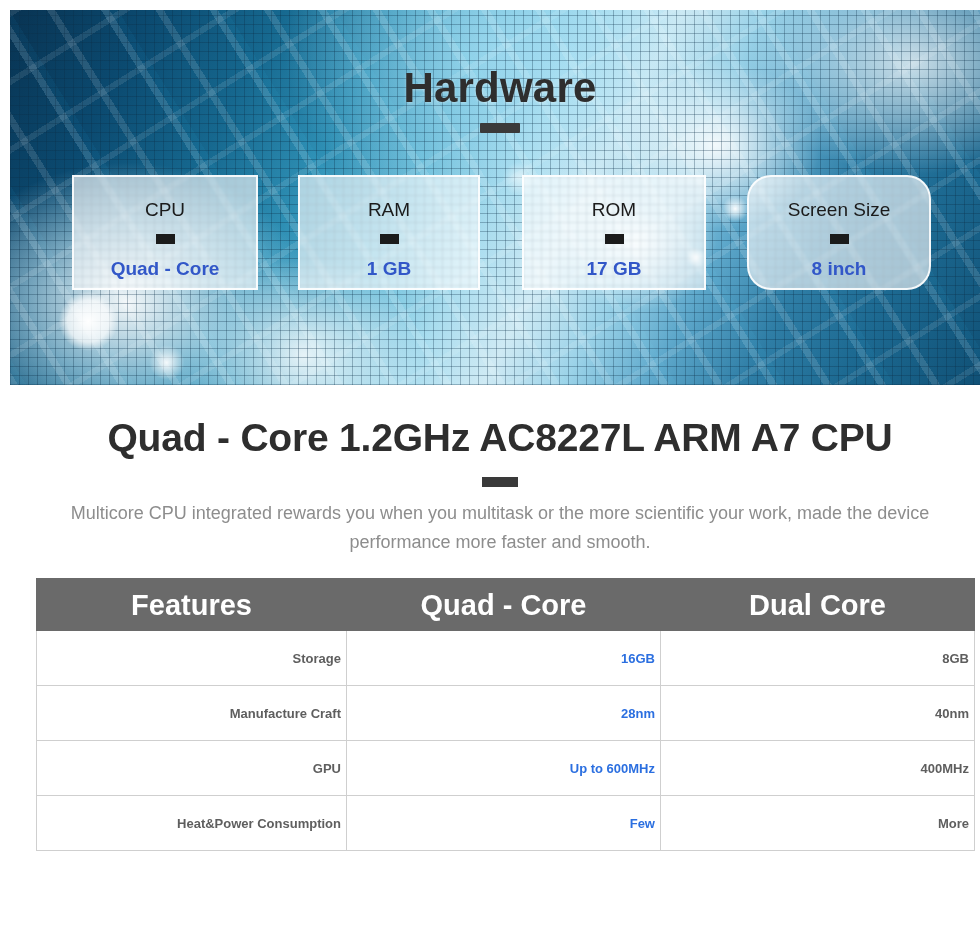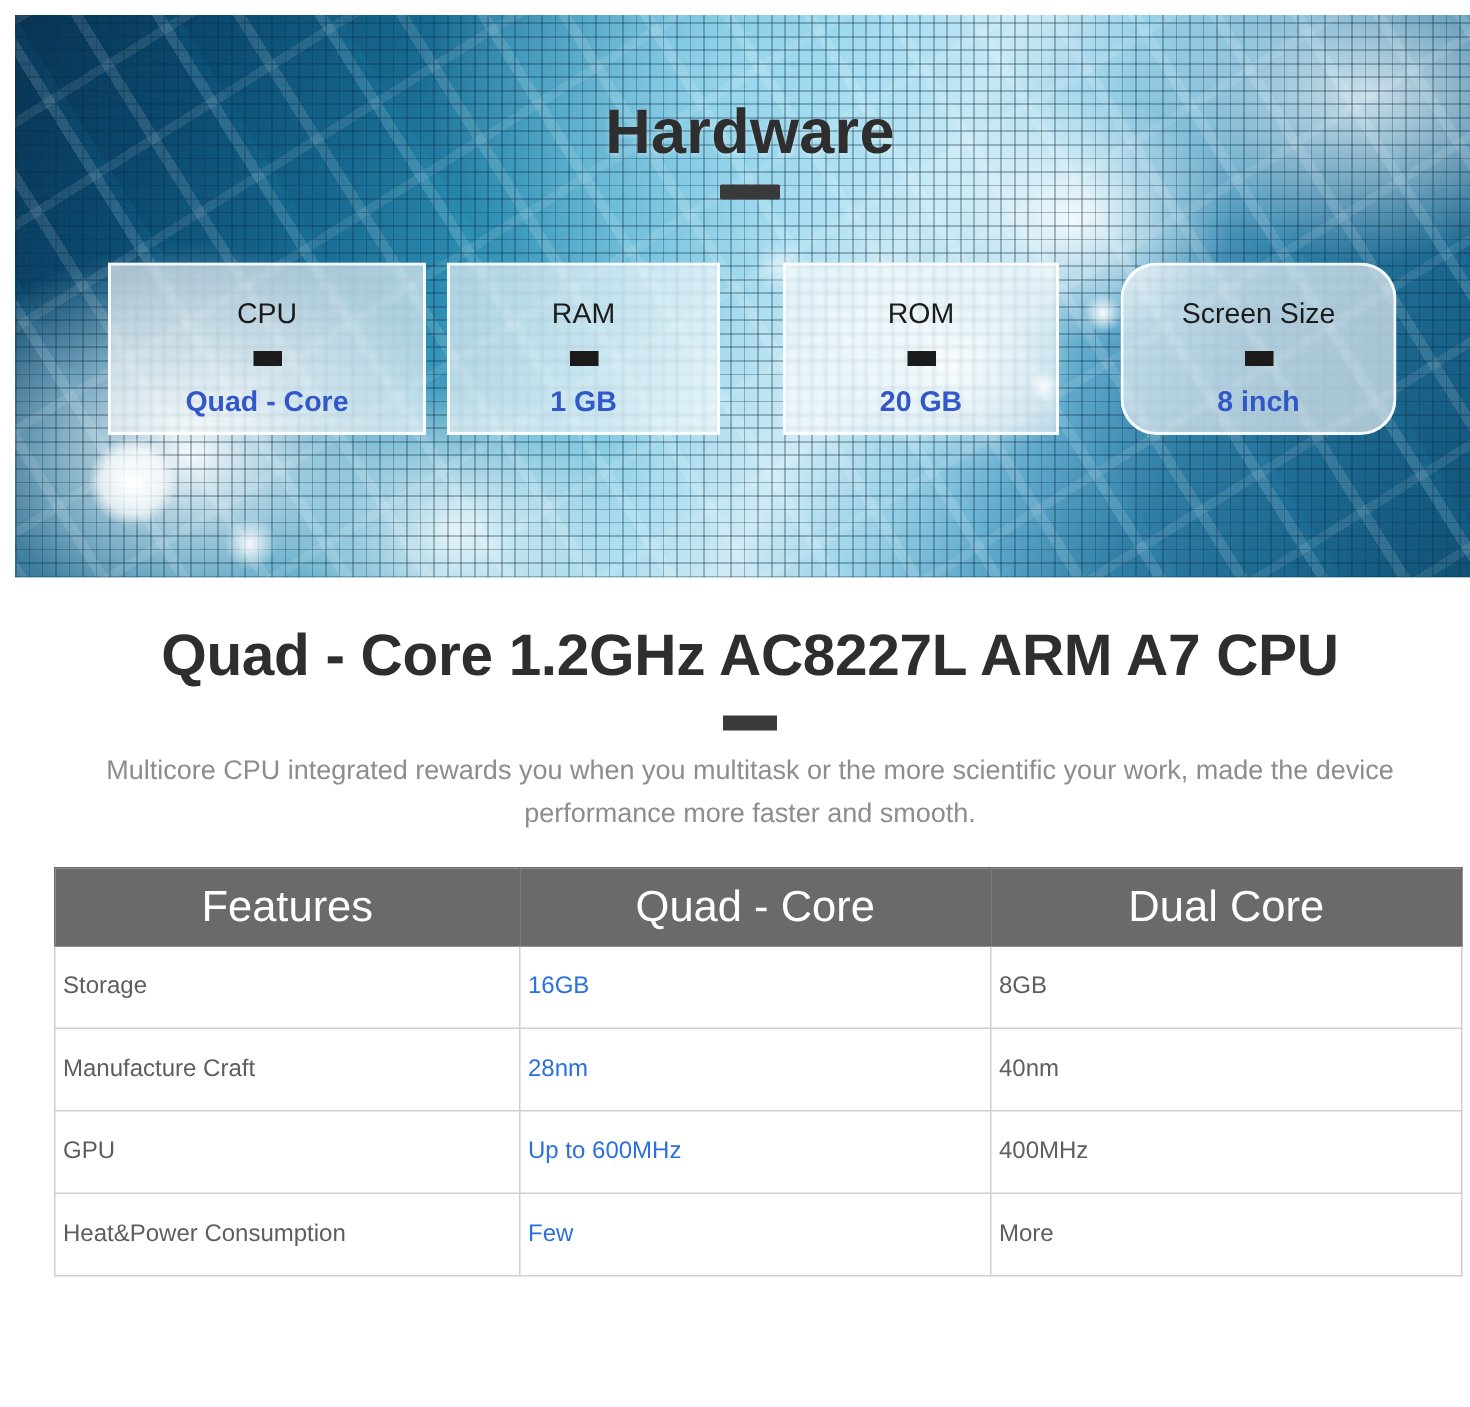--- a/index.html
+++ b/index.html
@@ -71,21 +71,21 @@
 
   .cards{ position:absolute; top:165px; left:0; width:980px; height:120px; }
   .card{
     position:absolute; top:0;
     background:rgba(255,255,255,.62);
     border:2px solid rgba(255,255,255,.88);
     text-align:center;
     padding-top:16px;
     backdrop-filter:blur(1px);
   }
-  .card-1{ left:62px;  width:212px; height:115px; }
+  .card-1{ left:62px;  width:186px; height:115px; }
   .card-2{ left:288px; width:182px; height:115px; }
   .card-3{ left:512px; width:184px; height:115px; }
   .card-4{ left:737px; width:184px; height:115px;border-radius:24px; }
 
   .card-label{ font-size:19px; color:#1b1b1b; line-height:24px; }
   .card-dash{ width:19px; height:3px; background:#1b1b1b; margin:7px auto 8px; }
   .card-value{ font-size:19px; font-weight:bold; color:#3257c8; line-height:24px; }
 
   
   .section{ position:relative; width:980px; padding-top:16px; background:#fff; }
@@ -112,33 +112,34 @@
   
   .table-wrap{ margin:16px auto 0; width:938px; }
   table.spec{
     width:938px;
     border-collapse:collapse;
     table-layout:fixed;
   }
   table.spec th{
     background:#6a6a6a;
     color:#ffffff;
-    font-weight:normal;
+    font-weight:bold;
     font-size:29px;
     line-height:30px;
     height:52px;
     text-align:center;
     border:1px solid #6a6a6a;
   }
   table.spec td{
     border:1px solid #cfcfcf;
-    text-align:left;
+    text-align:right;
     height:55px;
-    font-size:16px;
+    font-size:13px;
     color:#5e5e5e;
+    font-weight:bold;
   }
   table.spec td.hi{ color:#2b6fe0; }
   .col-a{ width:310px; }
   .col-b{ width:314px; }
   .col-c{ width:314px; }
 </style>
 </head>
 <body>
 
 <div class="hero">
@@ -160,21 +161,21 @@
 
     <div class="card card-2">
       <div class="card-label">RAM</div>
       <div class="card-dash"></div>
       <div class="card-value">1 GB</div>
     </div>
 
     <div class="card card-3">
       <div class="card-label">ROM</div>
       <div class="card-dash"></div>
-      <div class="card-value">20 GB</div>
+      <div class="card-value">17 GB</div>
     </div>
 
     <div class="card card-4">
       <div class="card-label">Screen Size</div>
       <div class="card-dash"></div>
       <div class="card-value">8 inch</div>
     </div>
 
   </div>
 </div>

